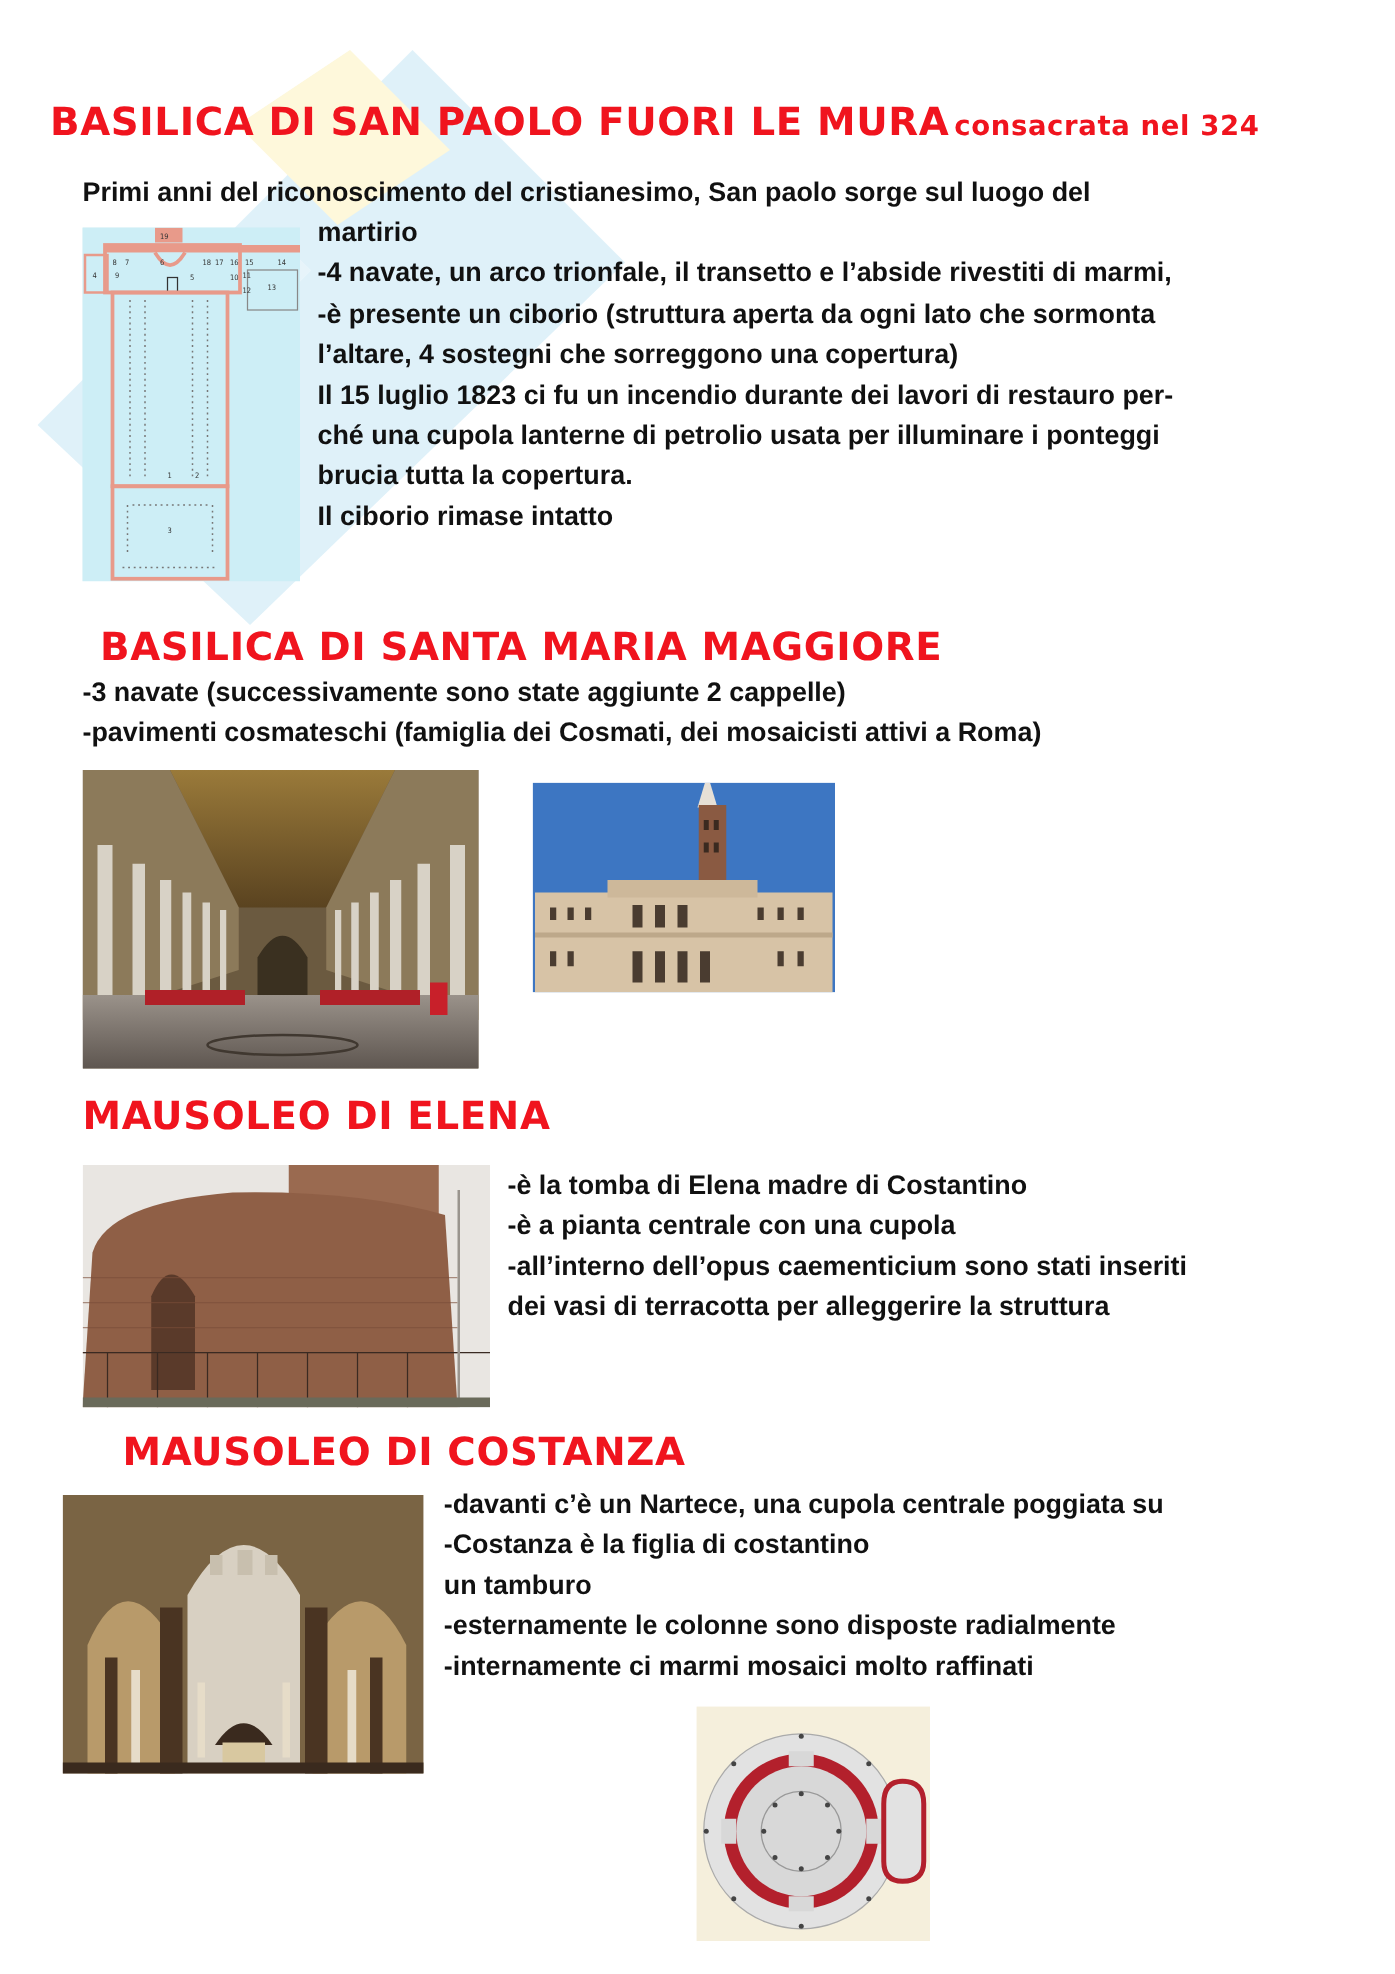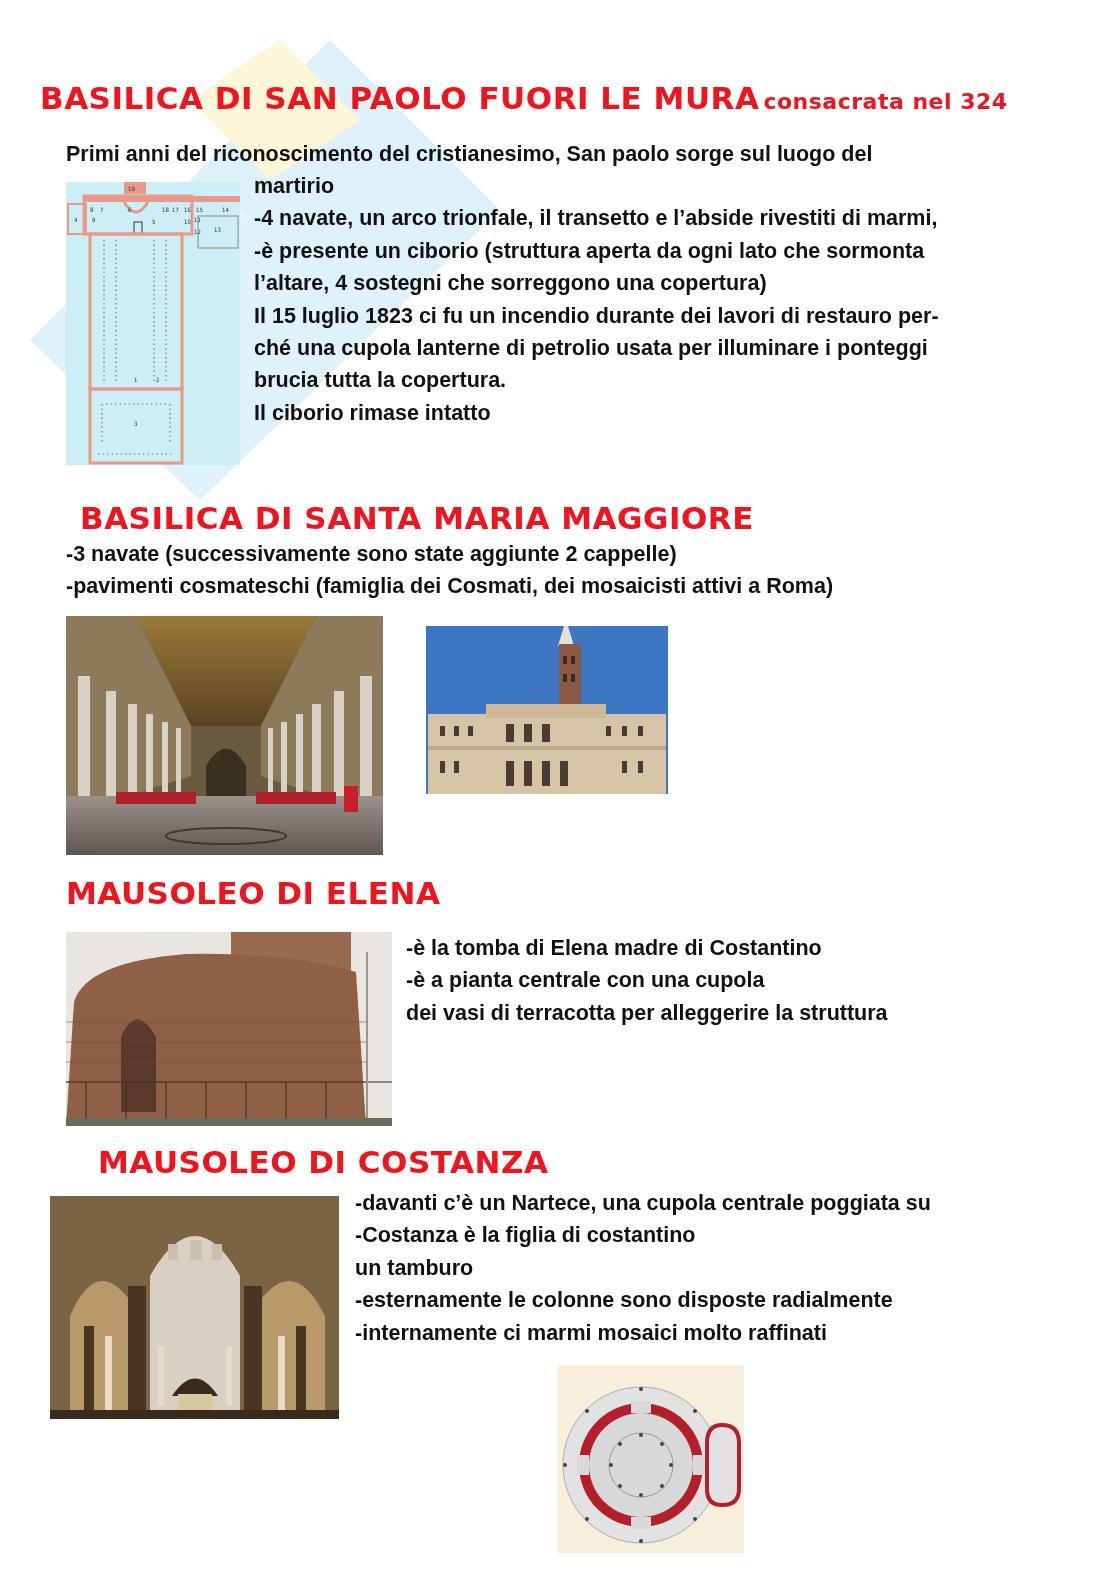--- a/index.html
+++ b/index.html
@@ -206,20 +206,21 @@
         <line x1="260" y1="150" x2="260" y2="194"></line>
     </g>
     <rect x="300" y="20" width="2" height="174" fill="#9a958e"></rect>
     <rect x="0" y="186" width="326" height="8" fill="#6a6a5a"></rect>
   </svg>
 </div>
 
 <div class="para" style="left:406px; top:932px;">
   <div>-è la tomba di Elena madre di Costantino</div>
   <div>-è a pianta centrale con una cupola</div>
+  <div>-all’interno dell’opus caementicium sono stati inseriti</div>
   <div>dei vasi di terracotta per alleggerire la struttura</div>
 </div>
 
 <div class="heading" style="left:66px; top:1144px; font-size:31px;margin-left:32px;">MAUSOLEO DI COSTANZA</div>
 
 <div class="figure" style="left:50px; top:1196px; width:289px; height:223px;">
   <svg width="289" height="223" viewBox="0 0 289 223">
     <rect width="289" height="223" fill="#7a6444"></rect>
     <path d="M100 80 Q145 0 190 80 L190 223 L100 223 Z" fill="#d8d0c2"></path>
     <path d="M20 120 Q50 50 90 120 L90 223 L20 223 Z" fill="#b89a6a"></path>

